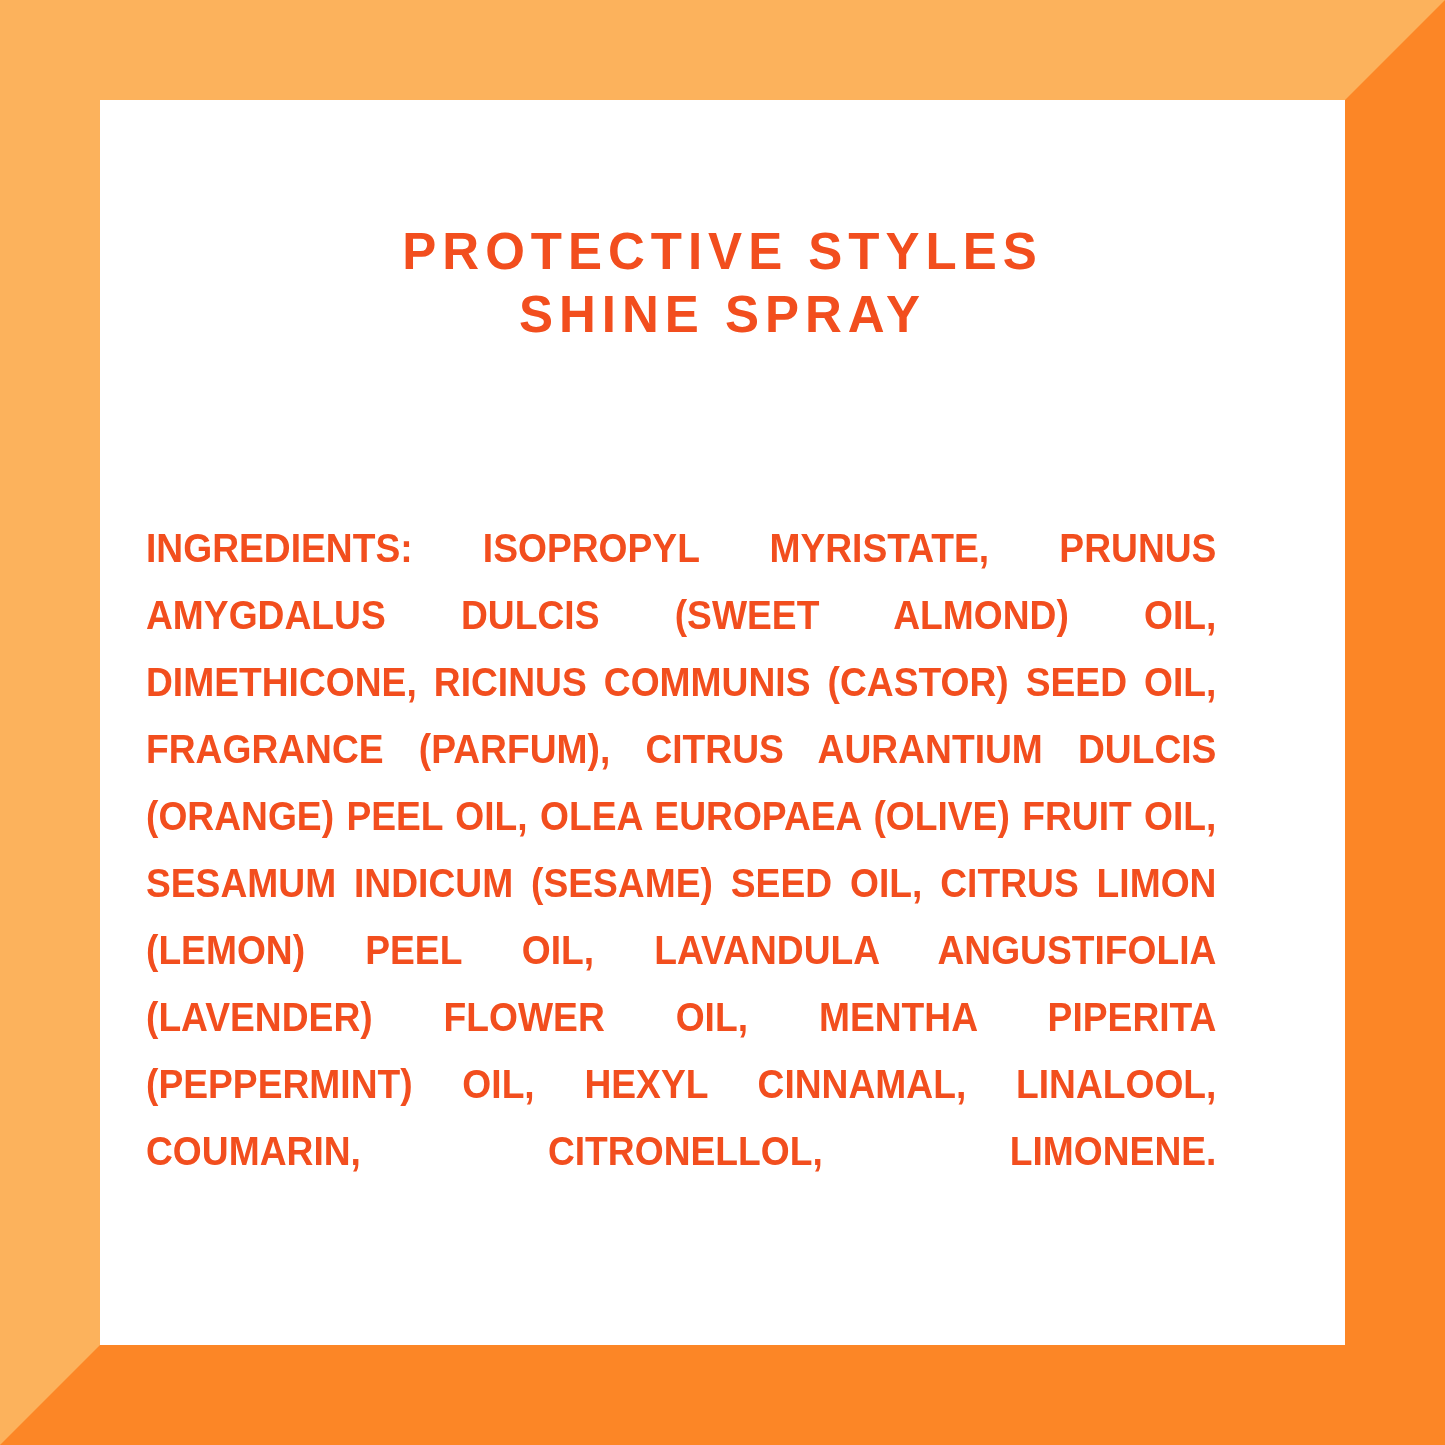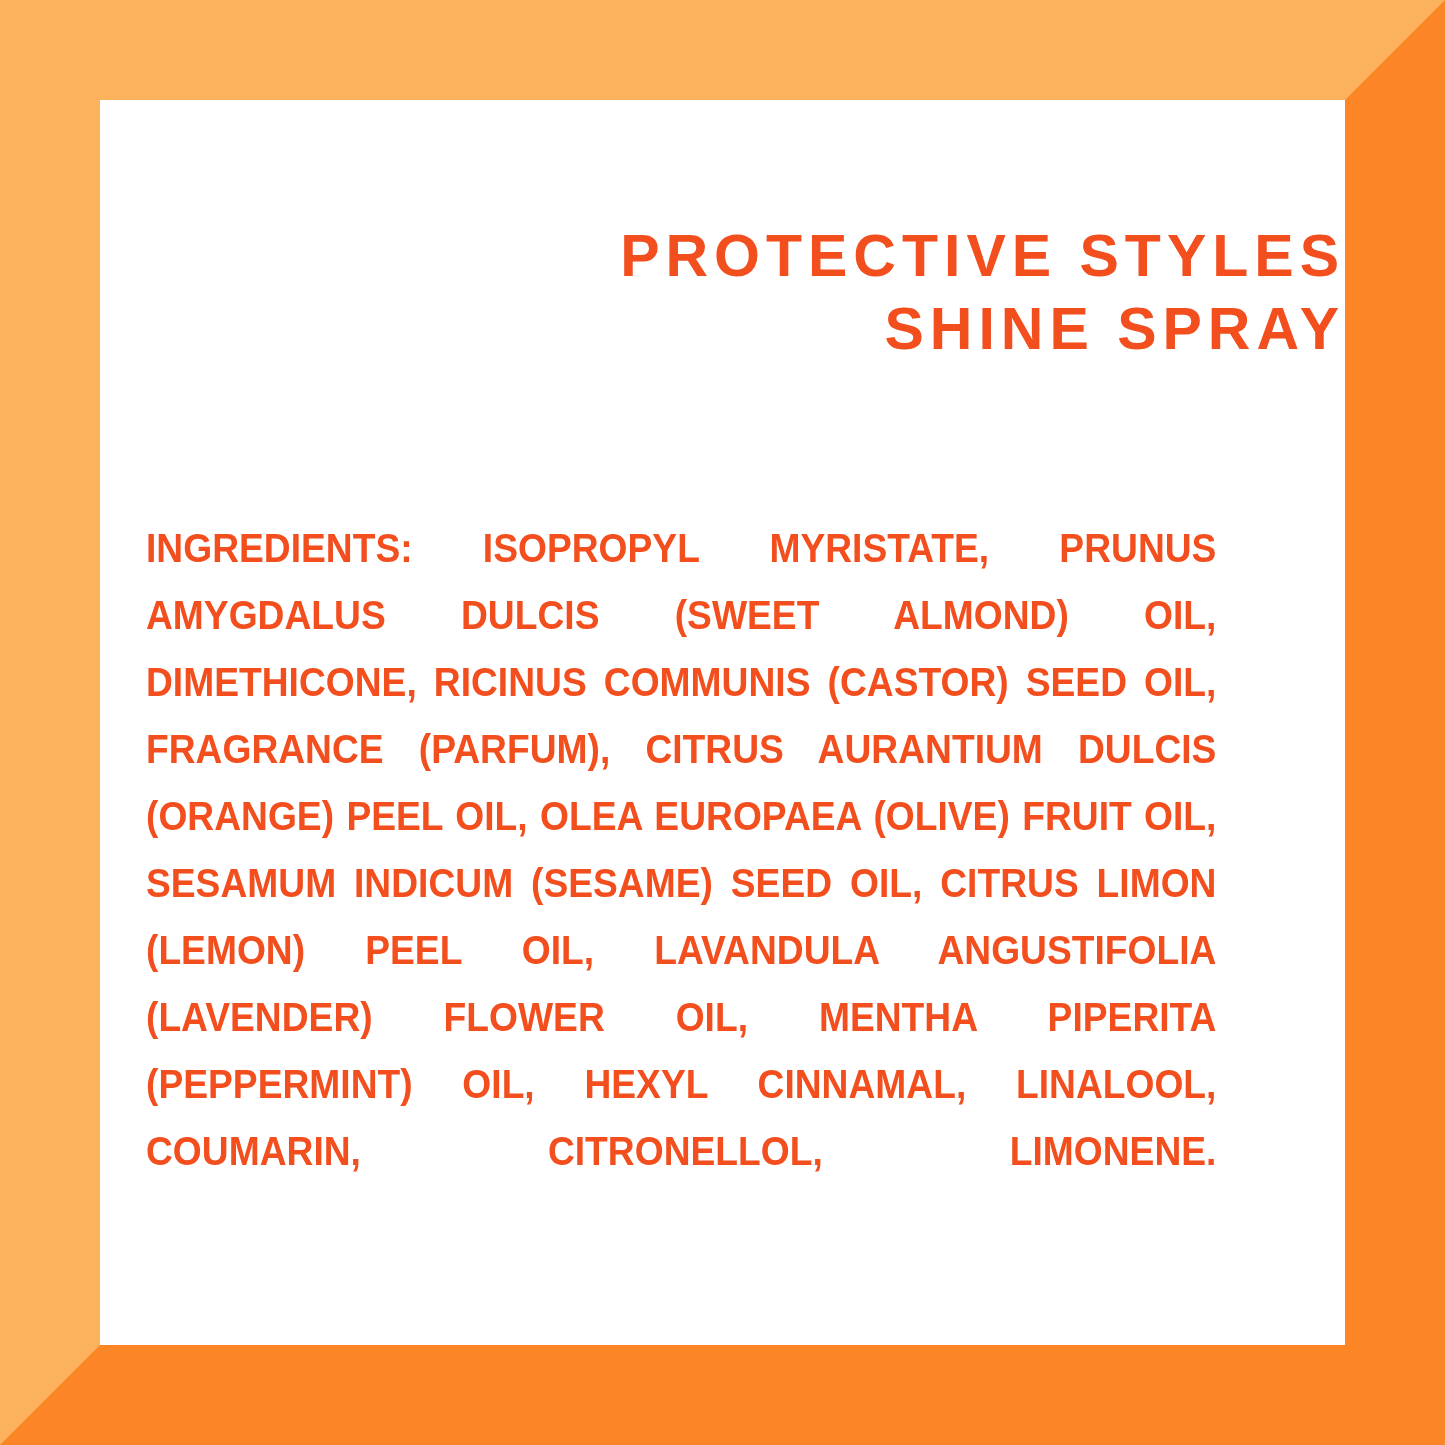--- a/index.html
+++ b/index.html
@@ -44,23 +44,23 @@
     height: 1245px;
     background: #ffffff;
   }
 
   
   .title {
     position: absolute;
     left: 0;
     top: 120px;
     width: 100%;
-    text-align: right;
+    text-align: center;
     color: #f24e1e;
-    font-size: 59px;
+    font-size: 51px;
     font-weight: 700;
     line-height: 1.24;
     letter-spacing: 6px;
     white-space: pre-line;
   }
 
   
   .ingredients {
     position: absolute;
     left: 46px;

